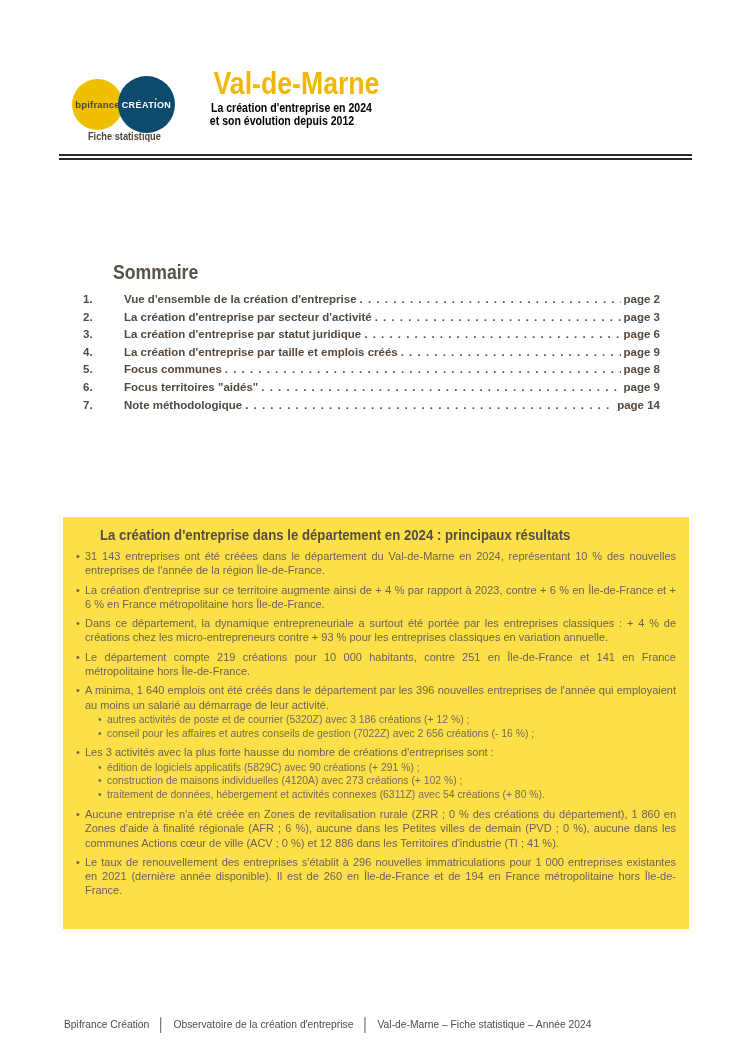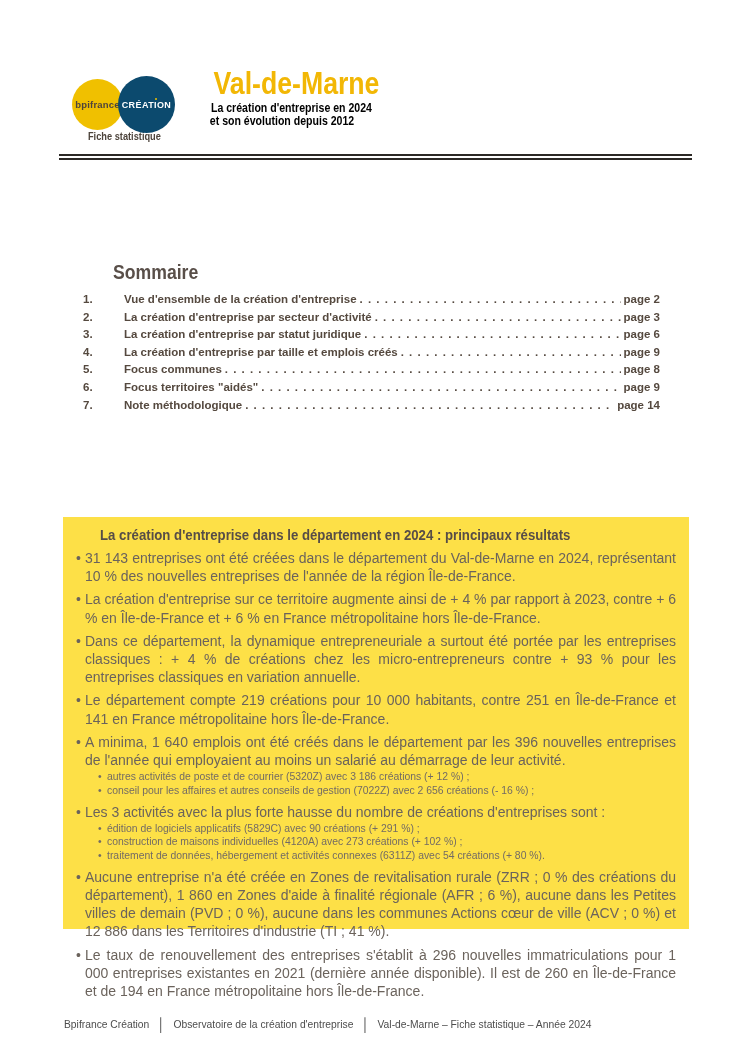--- a/index.html
+++ b/index.html
@@ -45,21 +45,21 @@
   .toc-label { flex:none; white-space:nowrap;margin-left:24px; }
   .toc-dots { flex:1; overflow:hidden; white-space:nowrap; margin:0 3px; color:#55493f; }
   .toc-dots::after { content:". . . . . . . . . . . . . . . . . . . . . . . . . . . . . . . . . . . . . . . . . . . . . . . . . . . . . . . . . . . . . . . . . . . . . . . . . . . . . . . . . . . ."; letter-spacing:1px; }
   .toc-page { flex:none; white-space:nowrap; }
 
   
   .results-box { position:absolute; left:63px; top:517px; width:626px; height:412px;
     background:#fde047; padding:6px 13px 8px 13px; }
   .box-title { margin:3px 0 6px 24px; font-size:15px; font-weight:bold; color:#574d47; }
   .box-title > span { display:inline-block; transform:scaleX(0.88); transform-origin:left center; }
-  .blt { position:relative; margin:5px 0 0 0; padding-left:9px; font-size:14px; line-height:1.3;
+  .blt { position:relative; margin:5px 0 0 0; padding-left:9px; font-size:11px; line-height:1.3;
     color:#6b635c; text-align:justify; }
   .blt::before { content:"\2022"; position:absolute; left:0; top:0; }
   .sub-list { margin:1px 0 2px 22px; }
   .sub-blt { position:relative; padding-left:9px; font-size:10.4px; line-height:1.32; color:#736b64; text-align:left; }
   .sub-blt::before { content:"\2022"; position:absolute; left:0; top:0; }
 
   
   .footer { position:absolute; left:64px; top:1017px; display:flex; align-items:center;
     font-size:10.3px; color:#4d4d4d; }
   .footer .sep { margin:0 8px; color:#4d4d4d; font-size:13px; }

